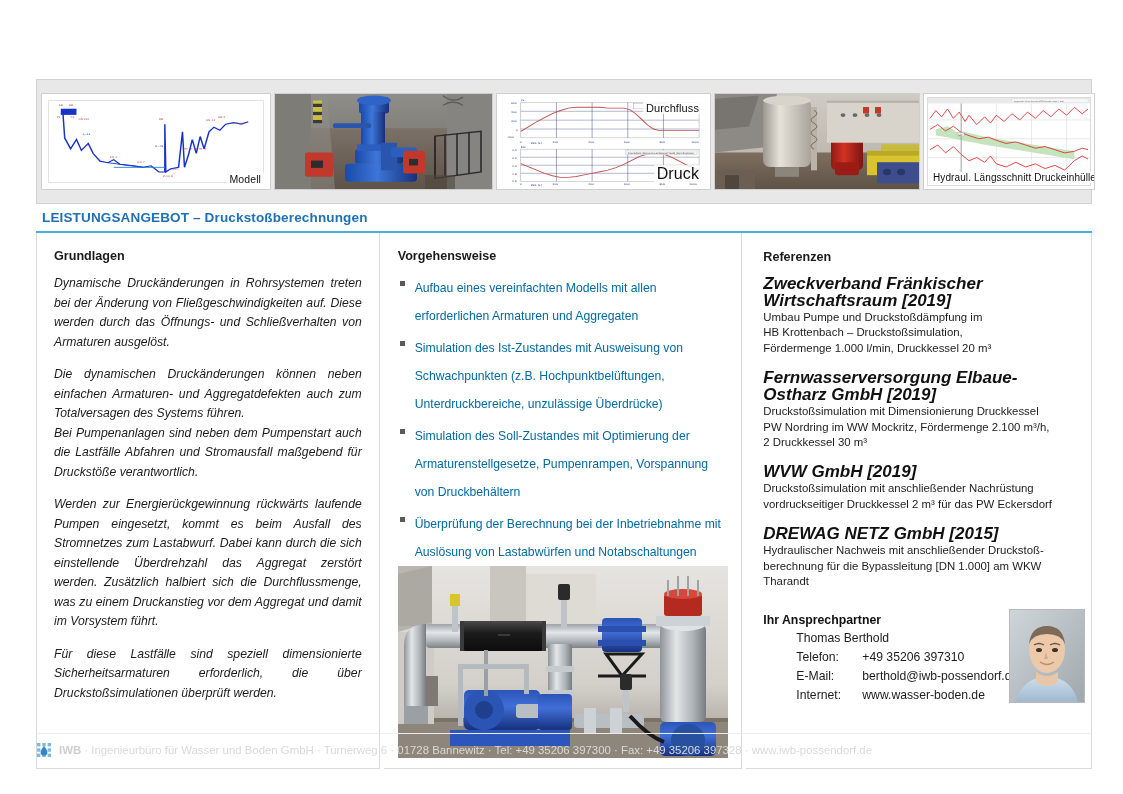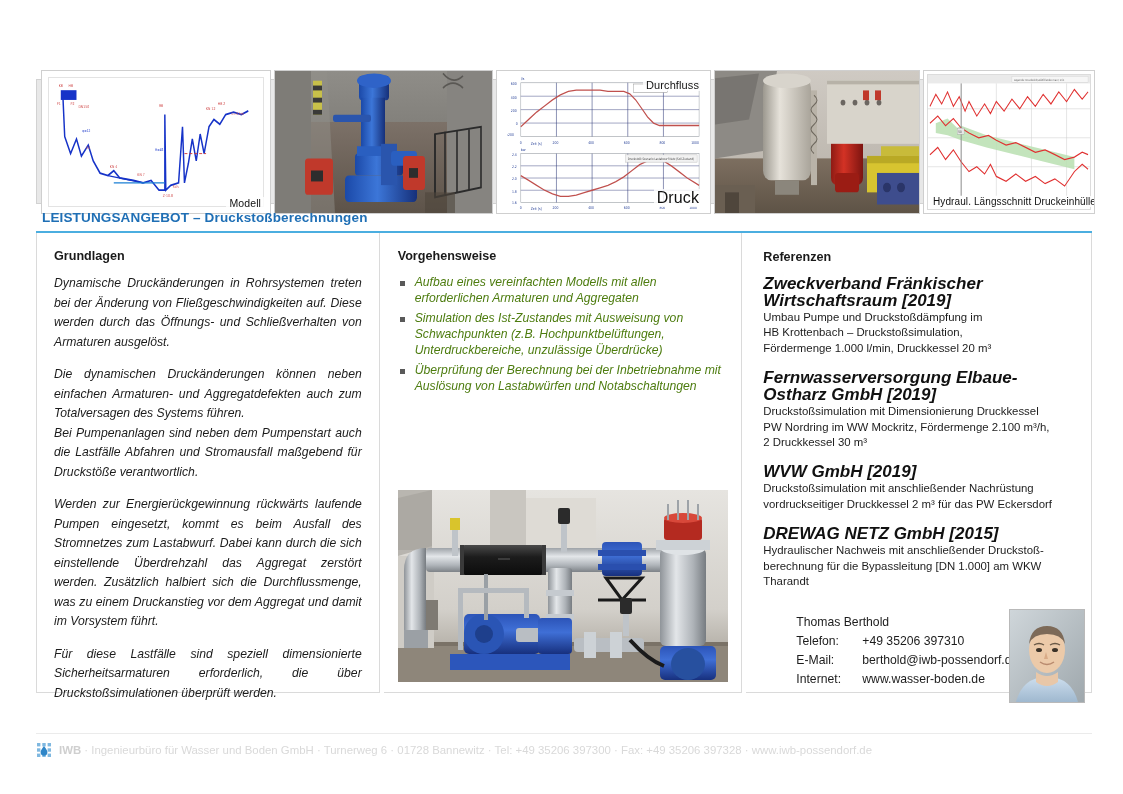--- a/index.html
+++ b/index.html
@@ -14,21 +14,21 @@
 
   
   .strip{
     position:absolute;left:36px;top:79px;width:1056px;height:125px;
     background:#e8e8e8;
     border:1px solid #d2d2d2;
     display:flex;align-items:center;gap:3px;
     padding:4px 4px;box-sizing:border-box;
   }
   .thumb{
-    position:relative;height:144px;overflow:hidden;background:#fff;
+    position:relative;height:97px;overflow:hidden;background:#fff;
     border:1px solid #cfcfcf;box-sizing:border-box;flex:0 0 auto;padding-left:24px;
   }
   .thumb .cap{
     position:absolute;right:6px;bottom:4px;
     font-size:10.5px;color:#111;background:rgba(255,255,255,.82);
     padding:0 3px;white-space:nowrap;letter-spacing:.1px;
   }
   .thumb .cap.left{left:6px;right:auto;}
   .t1{width:230px;}
   .t2{width:219px;}
@@ -50,40 +50,40 @@
   .sec-title{
     position:absolute;left:42px;top:210px;
     font-size:13.5px;font-weight:bold;color:#1F6FB5;letter-spacing:.15px;
   }
   .sec-rule{
     position:absolute;left:36px;top:231px;width:1056px;height:2px;background:#4BAEE0;
   }
 
   
   .cols{
-    position:absolute;left:36px;top:233px;width:1056px;height:460px;
+    position:absolute;left:36px;top:233px;width:1056px;height:536px;
     display:flex;box-sizing:border-box;border-radius:12px;
   }
   .col{position:relative;box-sizing:border-box;height:100%;}
   .col-left{width:345px;border:1px solid #dadada;border-top:none;padding:16px 17px 0 17px;}
   .col-mid{width:360px;border:1px solid #dadada;border-top:none;border-left:none;padding:16px 14px 0 14px;margin-left:4px;}
   .col-right{width:347px;border:1px solid #dadada;border-top:none;border-left:none;padding:17px 16px 0 17px;margin-left:4px;}
 
   h3.head{margin:0 0 11px 0;font-size:12.6px;font-weight:bold;color:#1a1a1a;}
 
   p.body{
     margin:0 0 13px 0;font-size:12.2px;line-height:19.5px;color:#1c1c1c;
     font-style:italic;text-align:justify;
   }
   p.body.tight{margin-bottom:0;}
 
   ul.steps{margin:0;padding:0;list-style:none;}
   ul.steps li{
     position:relative;padding-left:17px;margin-bottom:4px;
-    font-size:12.2px;line-height:16px;color:#4d7c0f;font-style:italic;
+    font-size:12.2px;line-height:28px;color:#0369a1;
   }
   ul.steps li:before{
     content:"";position:absolute;left:2px;top:7px;width:5px;height:5px;background:#595959;
   }
 
   
   .midphoto{
     position:absolute;left:14px;bottom:10px;width:330px;height:192px;
     overflow:hidden;background:#cfcfcf;
   }
@@ -384,20 +384,21 @@
       <p class="body">Bei Pumpenanlagen sind neben dem Pumpenstart auch die Lastfälle Abfahren und Stromausfall maßgebend für Druckstöße verantwortlich.</p>
       <p class="body">Werden zur Energierückgewinnung rückwärts laufende Pumpen eingesetzt, kommt es beim Ausfall des Stromnetzes zum Lastabwurf. Dabei kann durch die sich einstellende Überdrehzahl das Aggregat zerstört werden. Zusätzlich halbiert sich die Durchflussmenge, was zu einem Druckanstieg vor dem Aggregat und damit im Vorsystem führt.</p>
       <p class="body">Für diese Lastfälle sind speziell dimensionierte Sicherheitsarmaturen erforderlich, die über Druckstoßsimulationen überprüft werden.</p>
     </div>
 
     <div class="col col-mid">
       <h3 class="head">Vorgehensweise</h3>
       <ul class="steps">
         <li>Aufbau eines vereinfachten Modells mit allen erforderlichen Armaturen und Aggregaten</li>
         <li>Simulation des Ist-Zustandes mit Ausweisung von Schwachpunkten (z.B. Hochpunktbelüftungen, Unterdruckbereiche, unzulässige Überdrücke)</li>
+        <li>Simulation des Soll-Zustandes mit Optimierung der Armaturenstellgesetze, Pumpenrampen, Vorspannung von Druckbehältern</li>
         <li>Überprüfung der Berechnung bei der Inbetriebnahme mit Auslösung von Lastabwürfen und Notabschaltungen</li>
       </ul>
 
       <div class="midphoto">
         <svg width="100%" height="100%" viewBox="0 0 330 192" preserveAspectRatio="none">
           <defs>
             <linearGradient id="room" x1="0" y1="0" x2="0" y2="1">
               <stop offset="0" stop-color="#e6e4e0"></stop>
                 <stop offset=".62" stop-color="#d3d0ca"></stop>
                 <stop offset="1" stop-color="#9b958b"></stop>
@@ -520,20 +521,21 @@
       </div>
 
       <div class="ref">
         <div class="rtitle">DREWAG NETZ GmbH [2015]</div>
         <div class="rline">Hydraulischer Nachweis mit anschließender Druckstoß-</div>
         <div class="rline">berechnung für die Bypassleitung [DN 1.000] am WKW</div>
         <div class="rline">Tharandt</div>
       </div>
 
       <div class="contact">
+        <div class="cname">Ihr Ansprechpartner</div>
         <div class="crow">
           <span>Thomas Berthold</span>
         </div>
         <div class="crow">
           <span class="k">Telefon:</span>
           <span>+49 35206 397310</span>
         </div>
         <div class="crow">
           <span class="k">E-Mail:</span>
           <span>berthold@iwb-possendorf.de</span>

